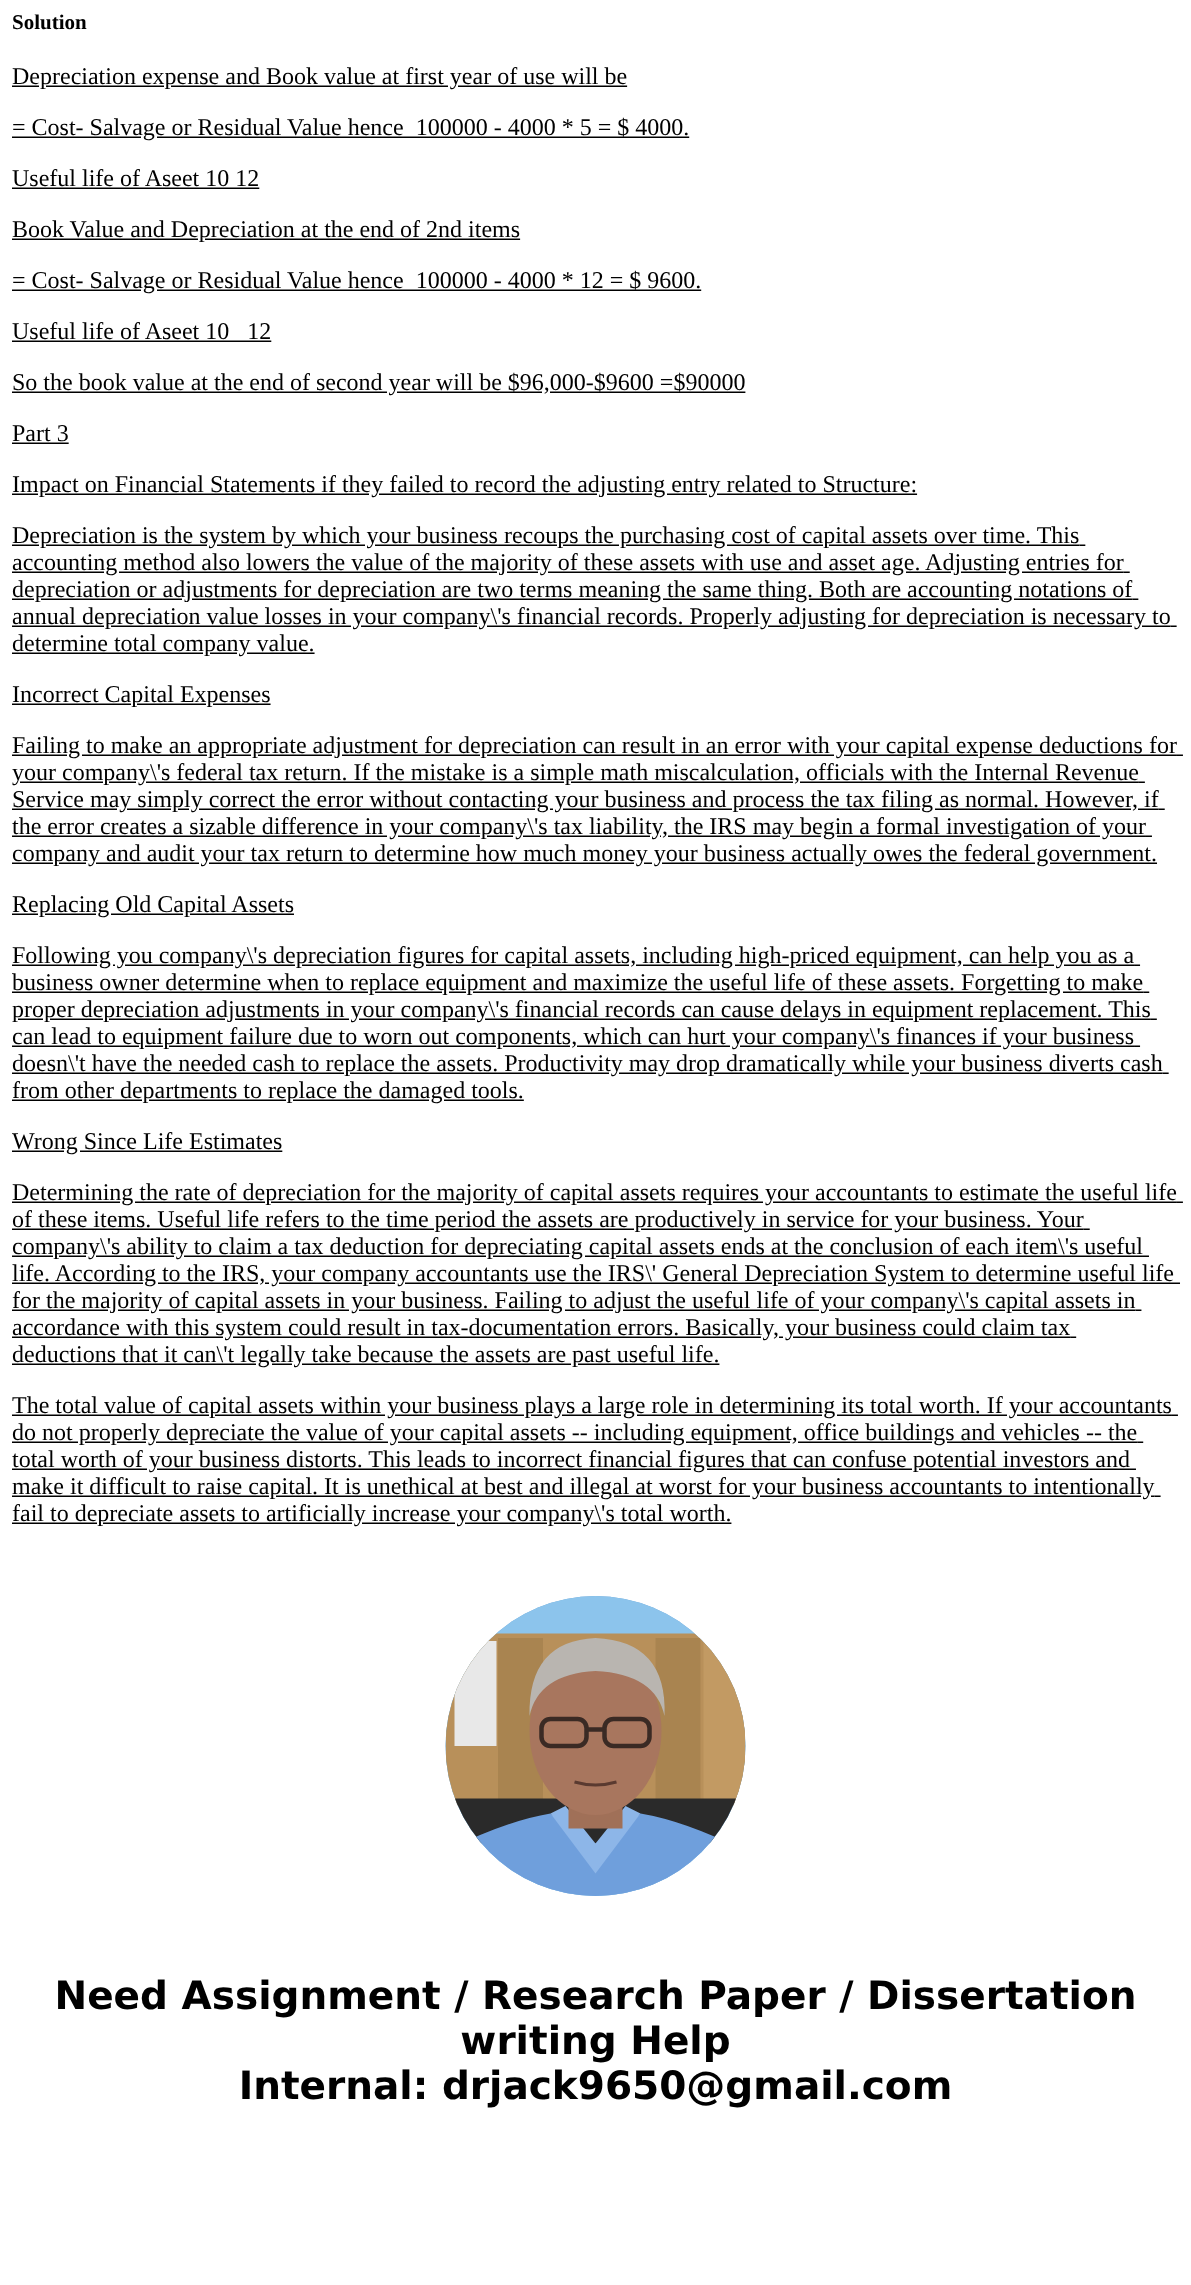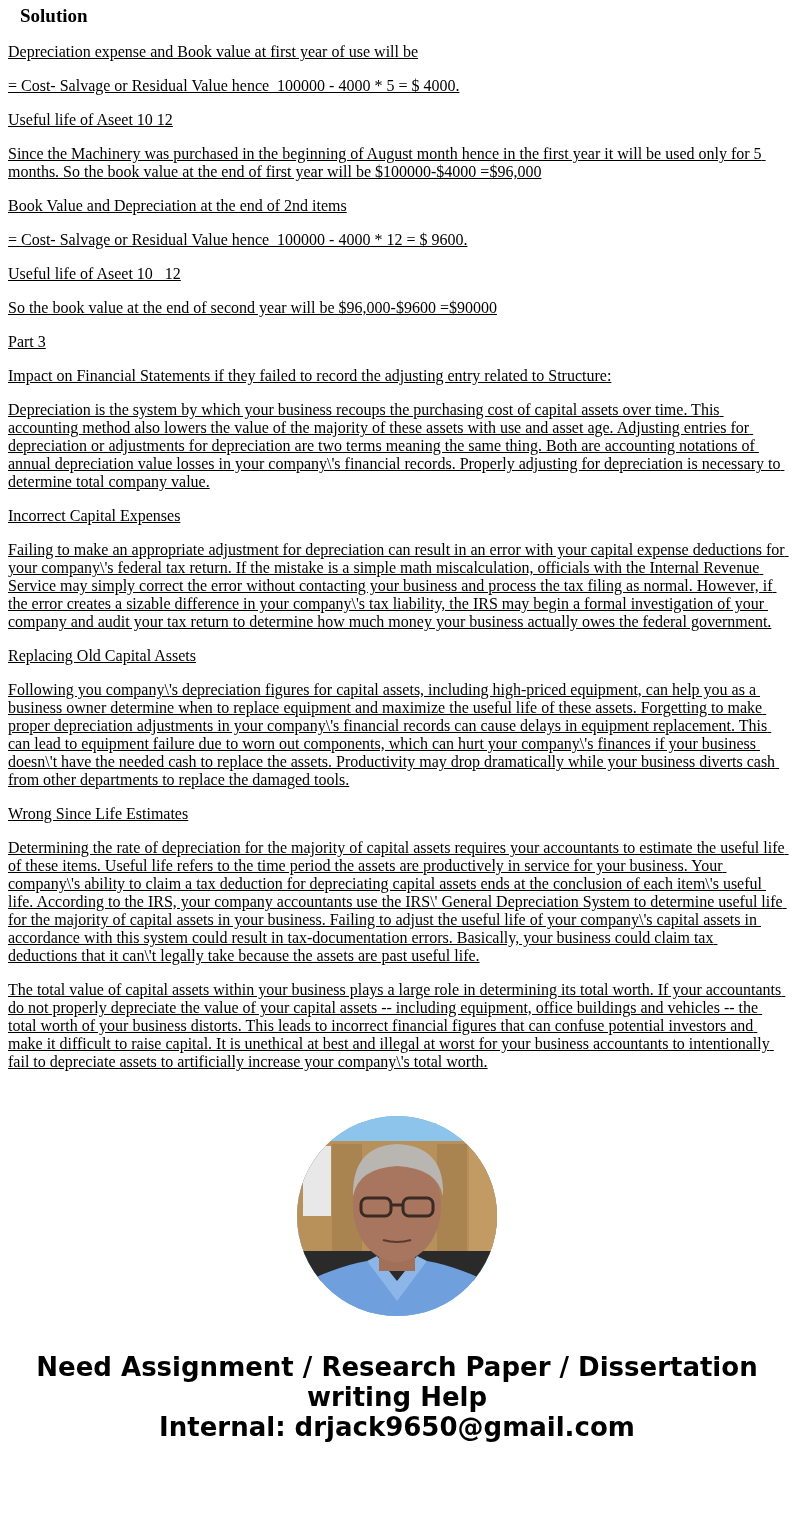--- a/index.html
+++ b/index.html
@@ -13,23 +13,23 @@
       font-family: "Liberation Serif", "DejaVu Serif", serif;
       color: #000000;
       font-size: 16px;
       line-height: 18px;
     }
     .content {
       padding: 0 8px;
     }
     h3.title {
       font-family: "Liberation Serif", serif;
-      font-size: 19px;
+      font-size: 14px;
       font-weight: bold;
-      margin: 5px 0 0 12px;
+      margin: 5px 0 0 0;
       line-height: 22px;
     }
     p.para {
       margin: 16px 0 0 0;
       white-space: pre-wrap;
       text-decoration: underline;
     }
     .spacer {
       height: 45px;
     }
@@ -40,40 +40,39 @@
     }
     .avatar {
       width: 200px;
       height: 200px;
       border-radius: 50%;
       overflow: hidden;
       position: relative;
       background: #6fa6d6;
     }
     .footer {
-      margin-top: 36px;
+      margin-top: 52px;
       text-align: center;
       font-family: "DejaVu Sans", sans-serif;
       font-weight: bold;
       font-size: 26px;
       line-height: 30px;
       color: #000000;
     }
     .footer div { margin: 0; }
   </style>
 </head>
 <body>
 
 <div class="content">
   <h3 class="title">Solution</h3>
 
   <p class="para">Depreciation expense and Book value at first year of use will be</p>
   <p class="para">= Cost- Salvage or Residual Value hence  100000 - 4000 * 5 = $ 4000.</p>
   <p class="para">Useful life of Aseet 10 12</p>
-  <p class="para">Since the Machinery was purchased in the beginning of August month hence in the first year it will be used only for 5 months. So the book value at the end of first year will be $100000-$4000 =$96,000</p>
   <p class="para">Book Value and Depreciation at the end of 2nd items</p>
   <p class="para">= Cost- Salvage or Residual Value hence  100000 - 4000 * 12 = $ 9600.</p>
   <p class="para">Useful life of Aseet 10   12</p>
   <p class="para">So the book value at the end of second year will be $96,000-$9600 =$90000</p>
   <p class="para">Part 3</p>
   <p class="para">Impact on Financial Statements if they failed to record the adjusting entry related to Structure:</p>
   <p class="para">Depreciation is the system by which your business recoups the purchasing cost of capital assets over time. This accounting method also lowers the value of the majority of these assets with use and asset age. Adjusting entries for depreciation or adjustments for depreciation are two terms meaning the same thing. Both are accounting notations of annual depreciation value losses in your company\'s financial records. Properly adjusting for depreciation is necessary to determine total company value.</p>
   <p class="para">Incorrect Capital Expenses</p>
   <p class="para">Failing to make an appropriate adjustment for depreciation can result in an error with your capital expense deductions for your company\'s federal tax return. If the mistake is a simple math miscalculation, officials with the Internal Revenue Service may simply correct the error without contacting your business and process the tax filing as normal. However, if the error creates a sizable difference in your company\'s tax liability, the IRS may begin a formal investigation of your company and audit your tax return to determine how much money your business actually owes the federal government.</p>
   <p class="para">Replacing Old Capital Assets</p>

